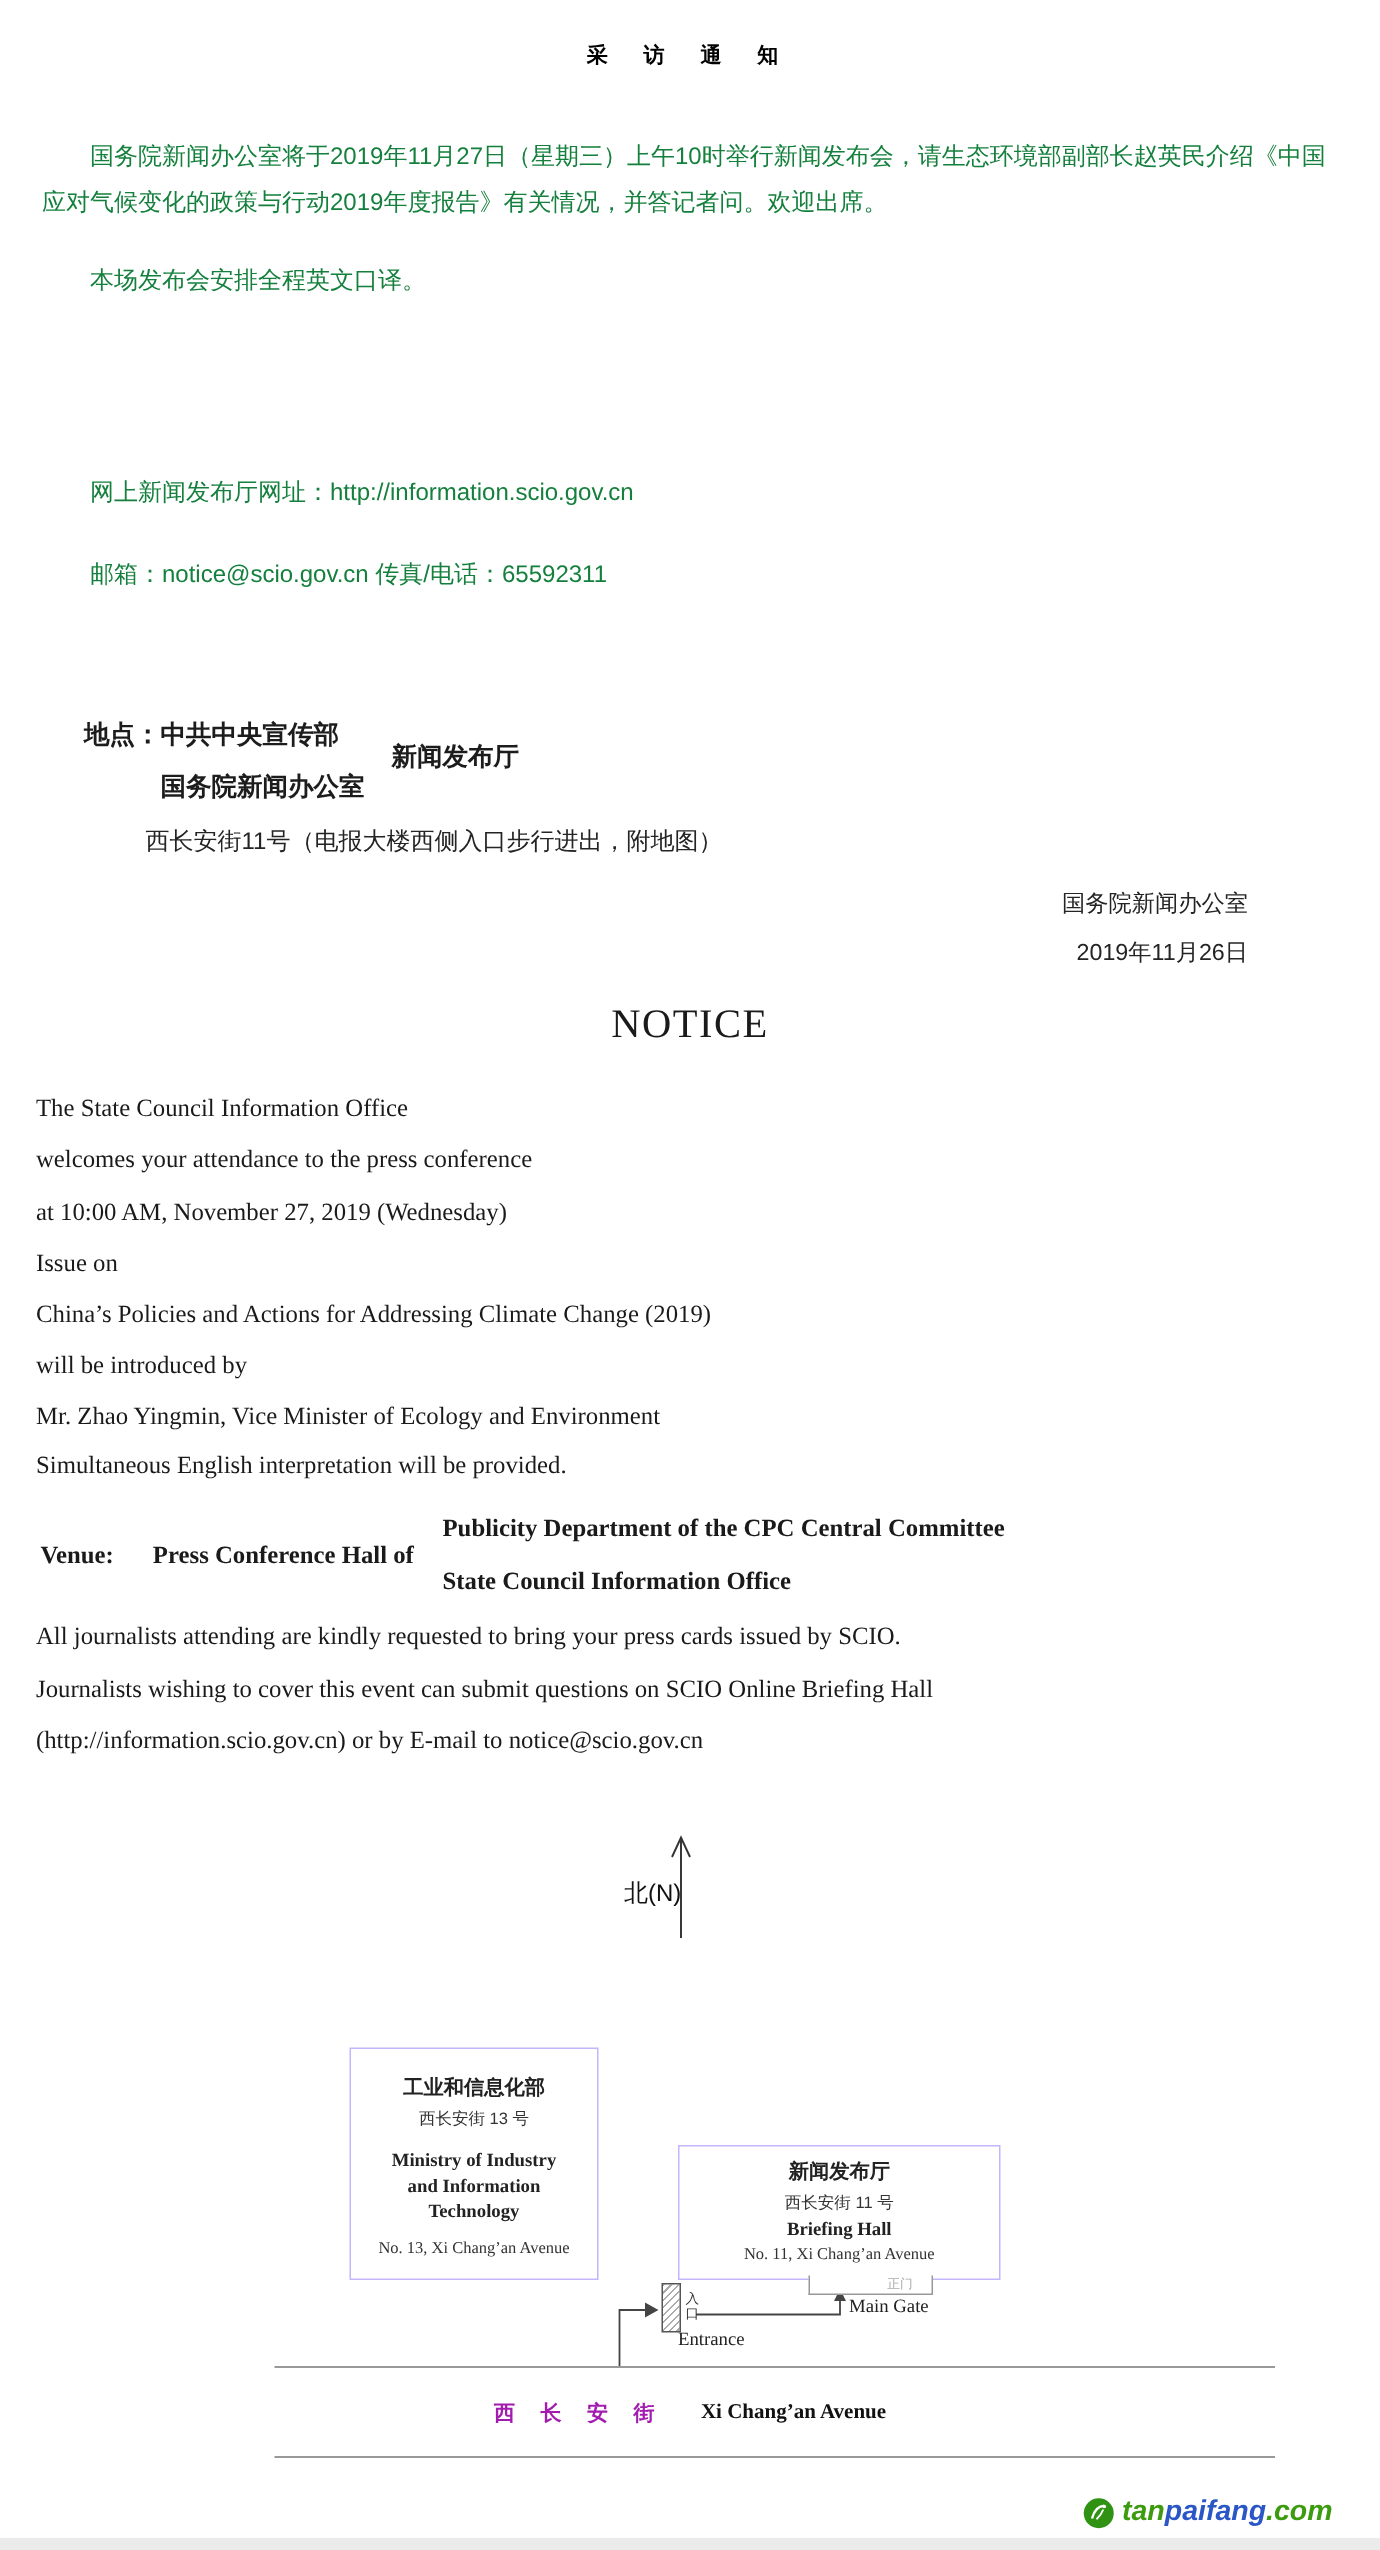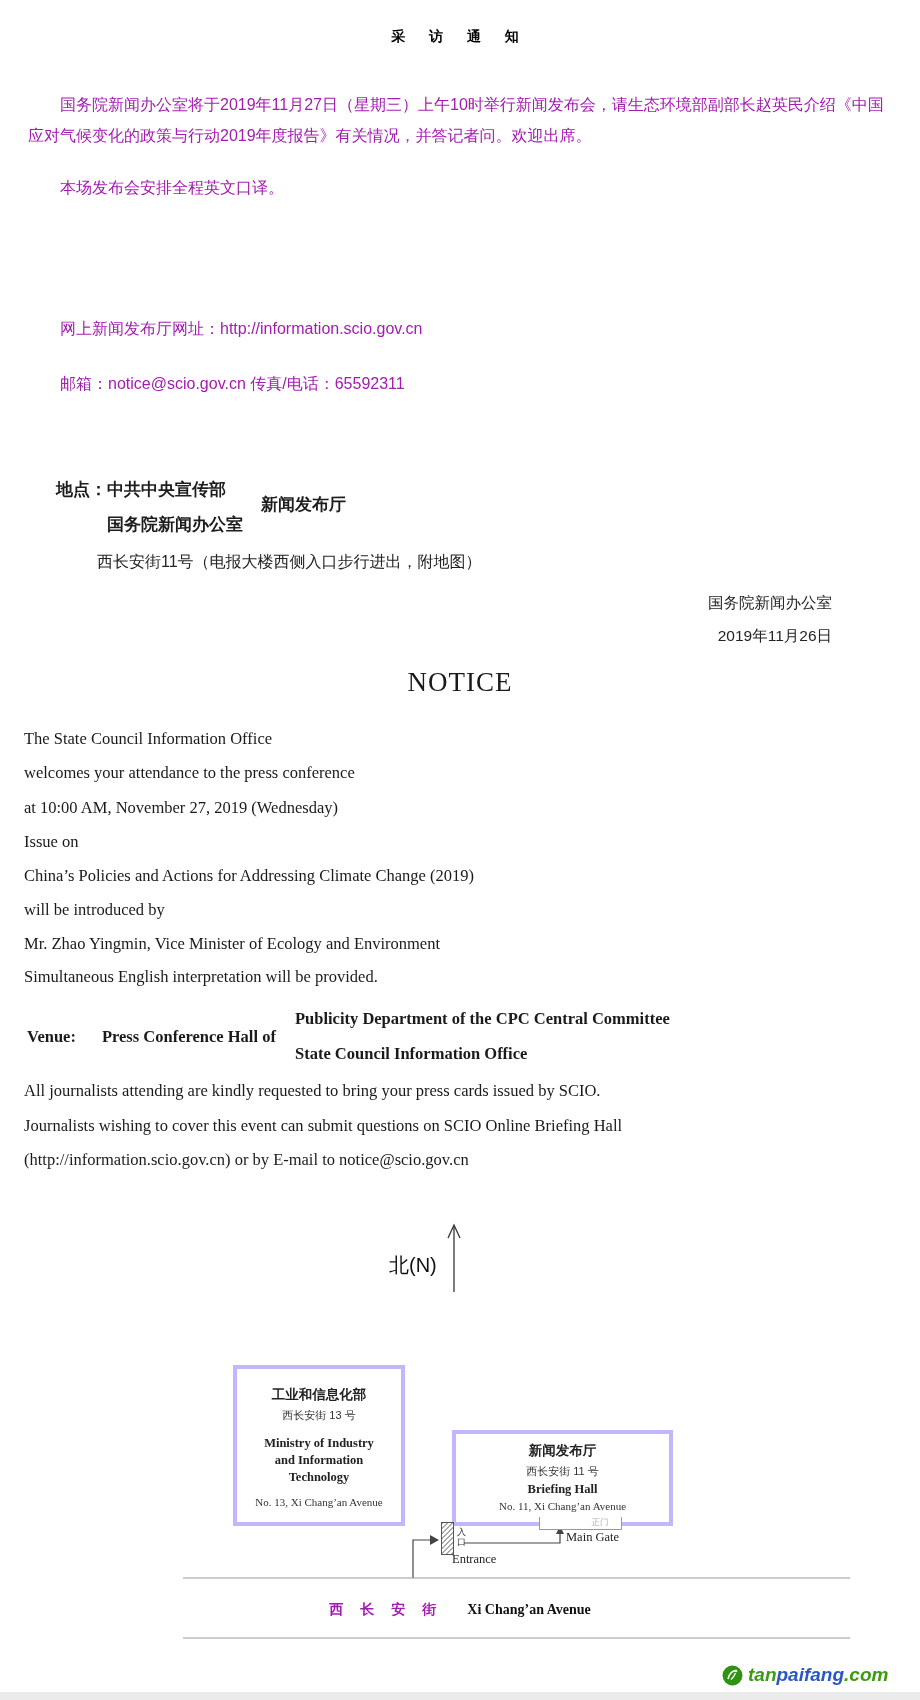--- a/index.html
+++ b/index.html
@@ -2,35 +2,35 @@
 <html><head>
 <meta charset="utf-8">
 <style>
   html,body{margin:0;padding:0;background:#fff;}
   #page{position:relative;width:920px;height:1700px;background:#ffffff;overflow:hidden;
         font-family:"Liberation Sans",sans-serif;color:#222;}
   
   .doc-title{position:absolute;top:12px;left:0;width:920px;text-align:center;
              font-size:14px;font-weight:bold;letter-spacing:10px;color:#000;margin-top:16px;}
   .cn-p{position:absolute;left:28px;right:26px;font-size:16px;line-height:31px;
-        text-indent:2em;color:#a21caf;}
+        text-indent:2em;color:#15803d;}
   .cn-venue{position:absolute;font-size:17px;font-weight:bold;line-height:26px;color:#1c1c1c;}
   .cn-plain{position:absolute;font-size:16px;line-height:30px;color:#242424;}
   .cn-right{position:absolute;right:88px;font-size:15.5px;line-height:30px;color:#242424;}
   
   .en{font-family:"Liberation Serif",serif;color:#1a1a1a;}
   .en-title{position:absolute;top:667px;left:0;width:920px;text-align:center;
             font-size:27px;letter-spacing:1px;}
   .en-line{position:absolute;left:24px;font-size:16.5px;line-height:31px;}
   .en-bold{font-weight:bold;}
   
-  .compass-label{position:absolute;left:389px;top:1252px;font-size:20px;color:#111;}
+  .compass-label{position:absolute;left:416px;top:1252px;font-size:16px;color:#111;}
   .compass-svg{position:absolute;left:440px;top:1218px;}
   
-  .map-box{position:absolute;border:4px solid #c4b5fd;background:#fff;text-align:center;}
+  .map-box{position:absolute;border:1px solid #c4b5fd;background:#fff;text-align:center;}
   .map-cn-name{font-size:13.5px;font-weight:bold;color:#222;}
   .map-cn-addr{font-size:11px;color:#333;margin-top:4px;}
   .map-en-name{font-family:"Liberation Serif",serif;font-size:12.5px;font-weight:bold;
                line-height:17px;color:#222;}
   .map-en-addr{font-family:"Liberation Serif",serif;font-size:11px;color:#333;}
   .gate-notch{position:absolute;left:539px;top:1517px;width:42px;height:12px;background:#fff;
               border:1px solid #999;border-top:none;font-size:8.5px;line-height:11px;
               color:#aaa;text-align:center;padding-left:39px;}
   .entrance-rect{position:absolute;left:441px;top:1522px;width:11px;height:31px;
                  border:1px solid #555;

